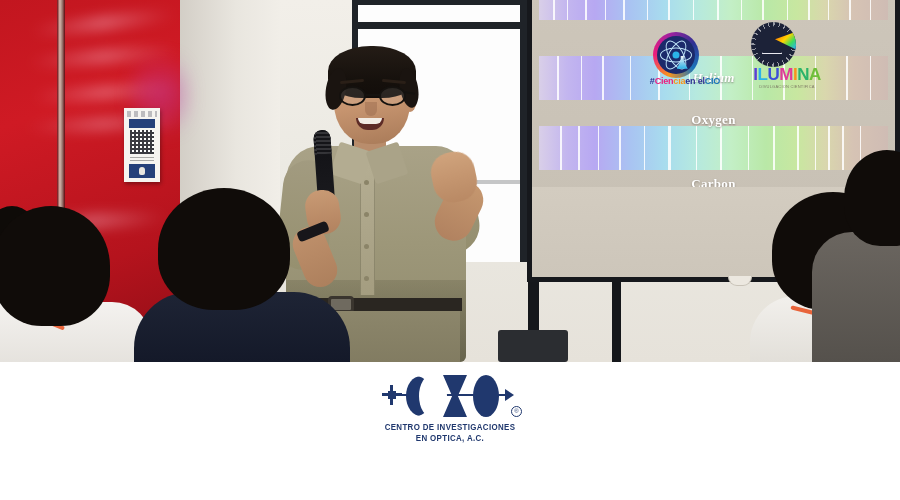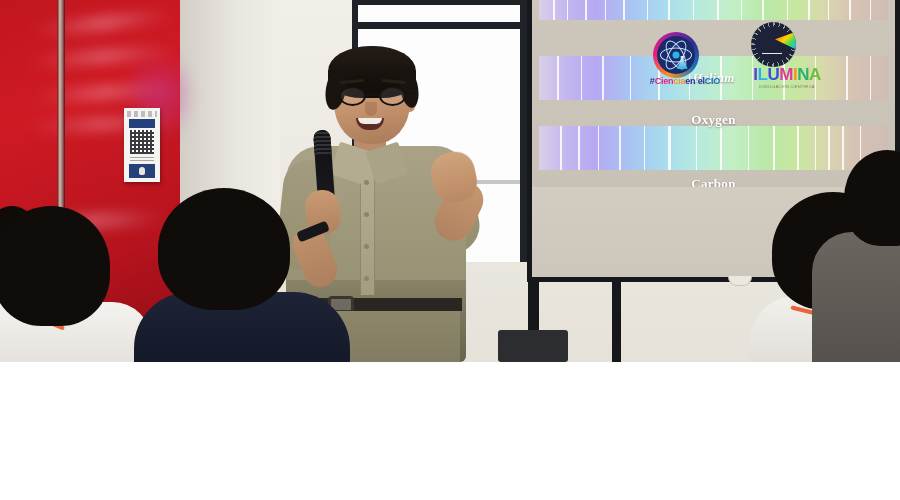--- a/index.html
+++ b/index.html
@@ -488,14 +488,35 @@
       <div class="aud-hair h3"></div>
     </div>
 
     <div class="aud a4">
       <div class="aud-shirt s4"></div>
       <div class="aud-hair h4"></div>
     </div>
 
   </div>
 
+  <div class="footer">
+    <div class="logo-wrap">
+      <div class="logo-mark">
+        <div class="star">
+          <div class="star-core"></div>
+        </div>
+        <div class="axis"></div>
+        <div class="arrowhead"></div>
+        <div class="lens-c"></div>
+        <div class="lens-c-cut"></div>
+        <div class="lens-i"></div>
+        <div class="lens-o"></div>
+        <div class="reg">®</div>
+      </div>
+    </div>
+    <div class="logo-text">
+      <div>CENTRO DE INVESTIGACIONES</div>
+      <div>EN OPTICA, A.C.</div>
+    </div>
+
+  </div>
 
 </div>
 
 </body></html>

